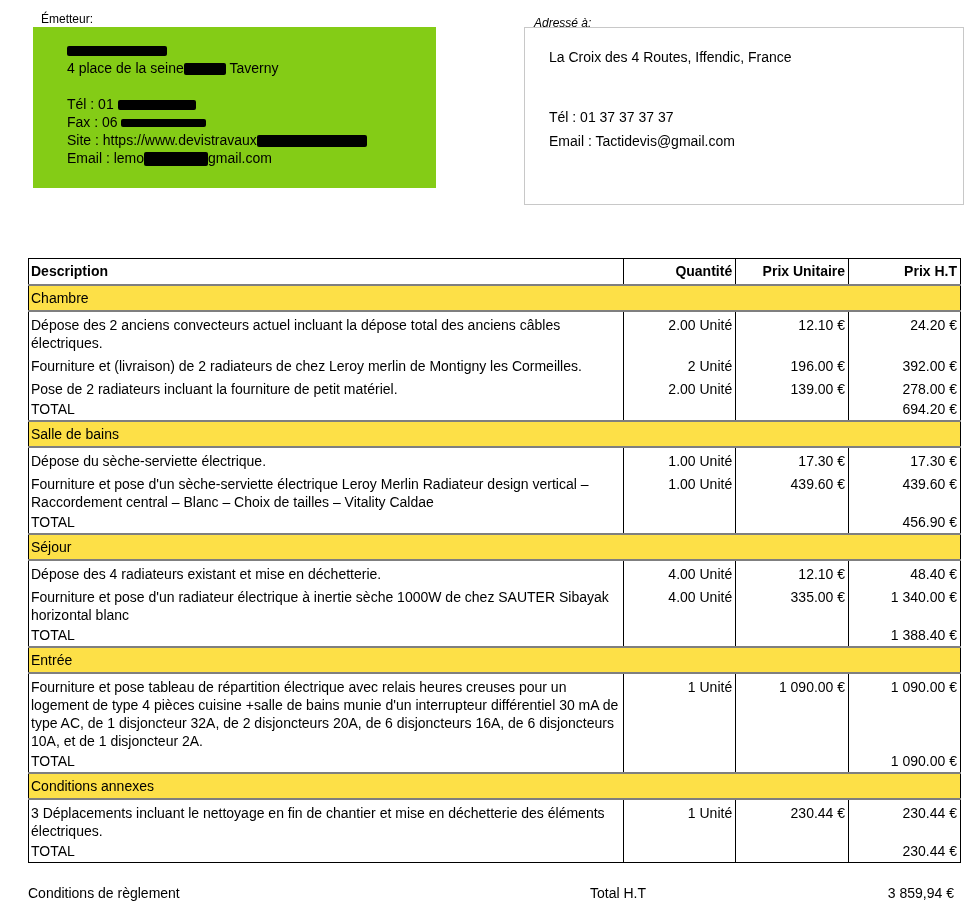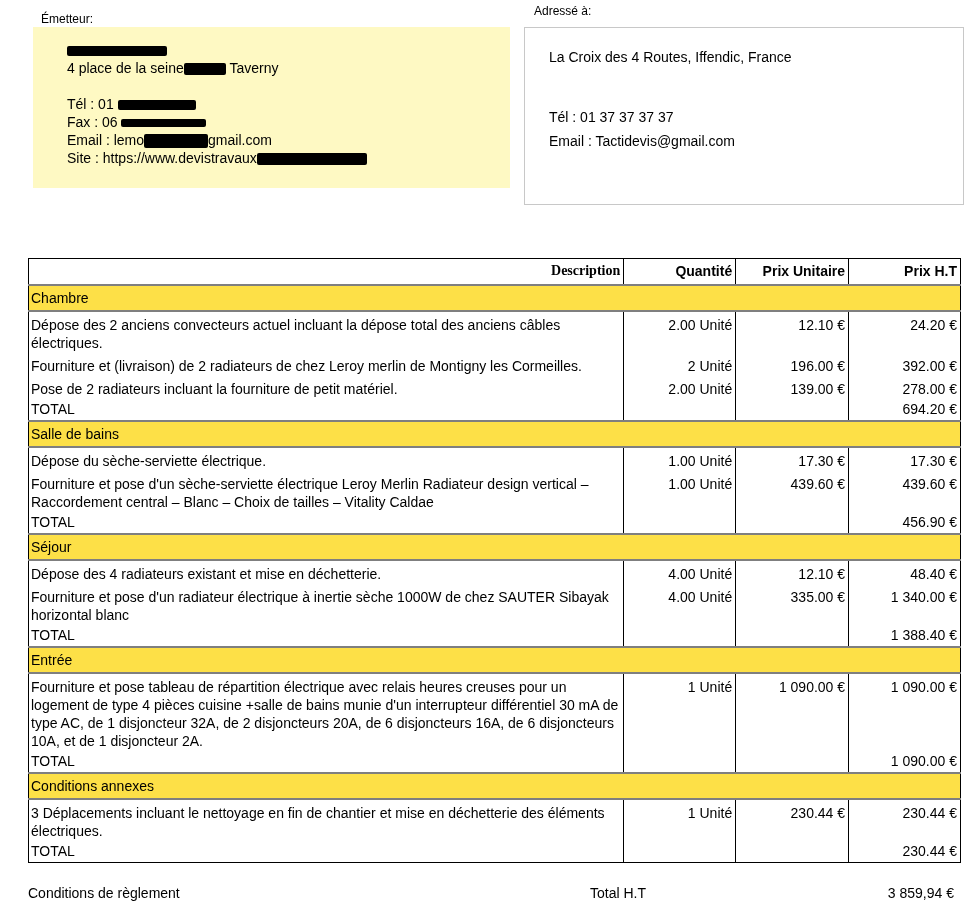--- a/index.html
+++ b/index.html
@@ -1,33 +1,33 @@
 <!DOCTYPE html>
 <html><head>
 <meta charset="utf-8">
 <style>
   html, body { margin:0; padding:0; background:#ffffff; }
   body { width:979px; height:904px; position:relative; font-family:"Liberation Sans", sans-serif; color:#000; overflow:hidden; }
   .label-small { position:absolute; font-size:12px; color:#000; }
   #emitter-label { left:41px; top:12px; }
-  #recipient-label { left:534px; top:4px; }
-  .emitter-box { position:absolute; left:33px; top:27px; width:477px; height:161px; background:#fef9c3; box-sizing:border-box; padding:14px 0 0 34px; font-size:14px; line-height:18px; }
+  #recipient-label { left:534px; top:16px;font-style:italic; }
+  .emitter-box { position:absolute; left:33px; top:27px; width:403px; height:161px; background:#84cc16; box-sizing:border-box; padding:14px 0 0 34px; font-size:14px; line-height:18px; }
   .emitter-box .line { white-space:nowrap; }
   .redact { display:inline-block; background:#000; height:10px; vertical-align:middle; border-radius:2px; }
   .gap { height:18px; }
   .recipient-box { position:absolute; left:524px; top:27px; width:440px; height:178px; border:1px solid #c8c8c8; box-sizing:border-box; padding:16px 0 0 24px; font-size:14px; }
   .recipient-box .name { font-weight:bold; line-height:20px; }
   .recipient-box .addr { margin-top:3px; line-height:20px; }
   .recipient-box .tel { margin-top:40px; line-height:20px; }
   .recipient-box .email { margin-top:4px; line-height:20px; }
 
   table.quote { position:absolute; left:28px; top:258px; width:933px; border-collapse:collapse; font-size:14px; }
   table.quote th, table.quote td { border-left:1px solid #000; border-right:1px solid #000; padding:1px 3px 2px 2px; vertical-align:top; line-height:18px; }
   table.quote th { border:1px solid #000; font-weight:bold; height:20px; padding-top:3px; }
-  th.c-desc { text-align:right;font-family:Liberation Serif, serif; }
+  th.c-desc { text-align:left; }
   th.c-num, td.c-num { text-align:right; }
   col.col-desc { width:596px; }
   col.col-qty { width:112px; }
   col.col-pu { width:113px; }
   col.col-pht { width:112px; }
   tr.section td { background:#fde047; border-top:2px solid #7f7f7f; border-bottom:2px solid #7f7f7f; height:19px; padding-top:3px; }
   tr.item td { padding-top:4px; padding-bottom:1px;margin-left:18px; }
   tr.total td { border-bottom:0; }
   tr.last td { border-bottom:1px solid #000; }
 
@@ -39,22 +39,22 @@
 </head>
 <body>
 
 <div id="emitter-label" class="label-small">Émetteur:</div>
 <div class="emitter-box">
   <div class="line"><span class="redact" style="width:100px;"></span></div>
   <div class="line"><span>4 place de la seine</span><span class="redact" style="width:42px;height:12px;"></span> <span>Taverny</span></div>
   <div class="gap"></div>
   <div class="line"><span>Tél : 01</span> <span class="redact" style="width:78px;"></span></div>
   <div class="line"><span>Fax : 06</span> <span class="redact" style="width:85px;height:8px;"></span></div>
+  <div class="line"><span>Site : https://www.devistravaux</span><span class="redact" style="width:110px;height:12px;"></span></div>
   <div class="line"><span>Email : lemo</span><span class="redact" style="width:64px;height:14px;"></span><span>gmail.com</span></div>
-  <div class="line"><span>Site : https://www.devistravaux</span><span class="redact" style="width:110px;height:12px;"></span></div>
 </div>
 
 <div id="recipient-label" class="label-small">Adressé à:</div>
 <div class="recipient-box">
   <div class="addr">La Croix des 4 Routes, Iffendic, France</div>
   <div class="tel">Tél : 01 37 37 37 37</div>
   <div class="email">Email : Tactidevis@gmail.com</div>
 </div>
 
 <table class="quote">

